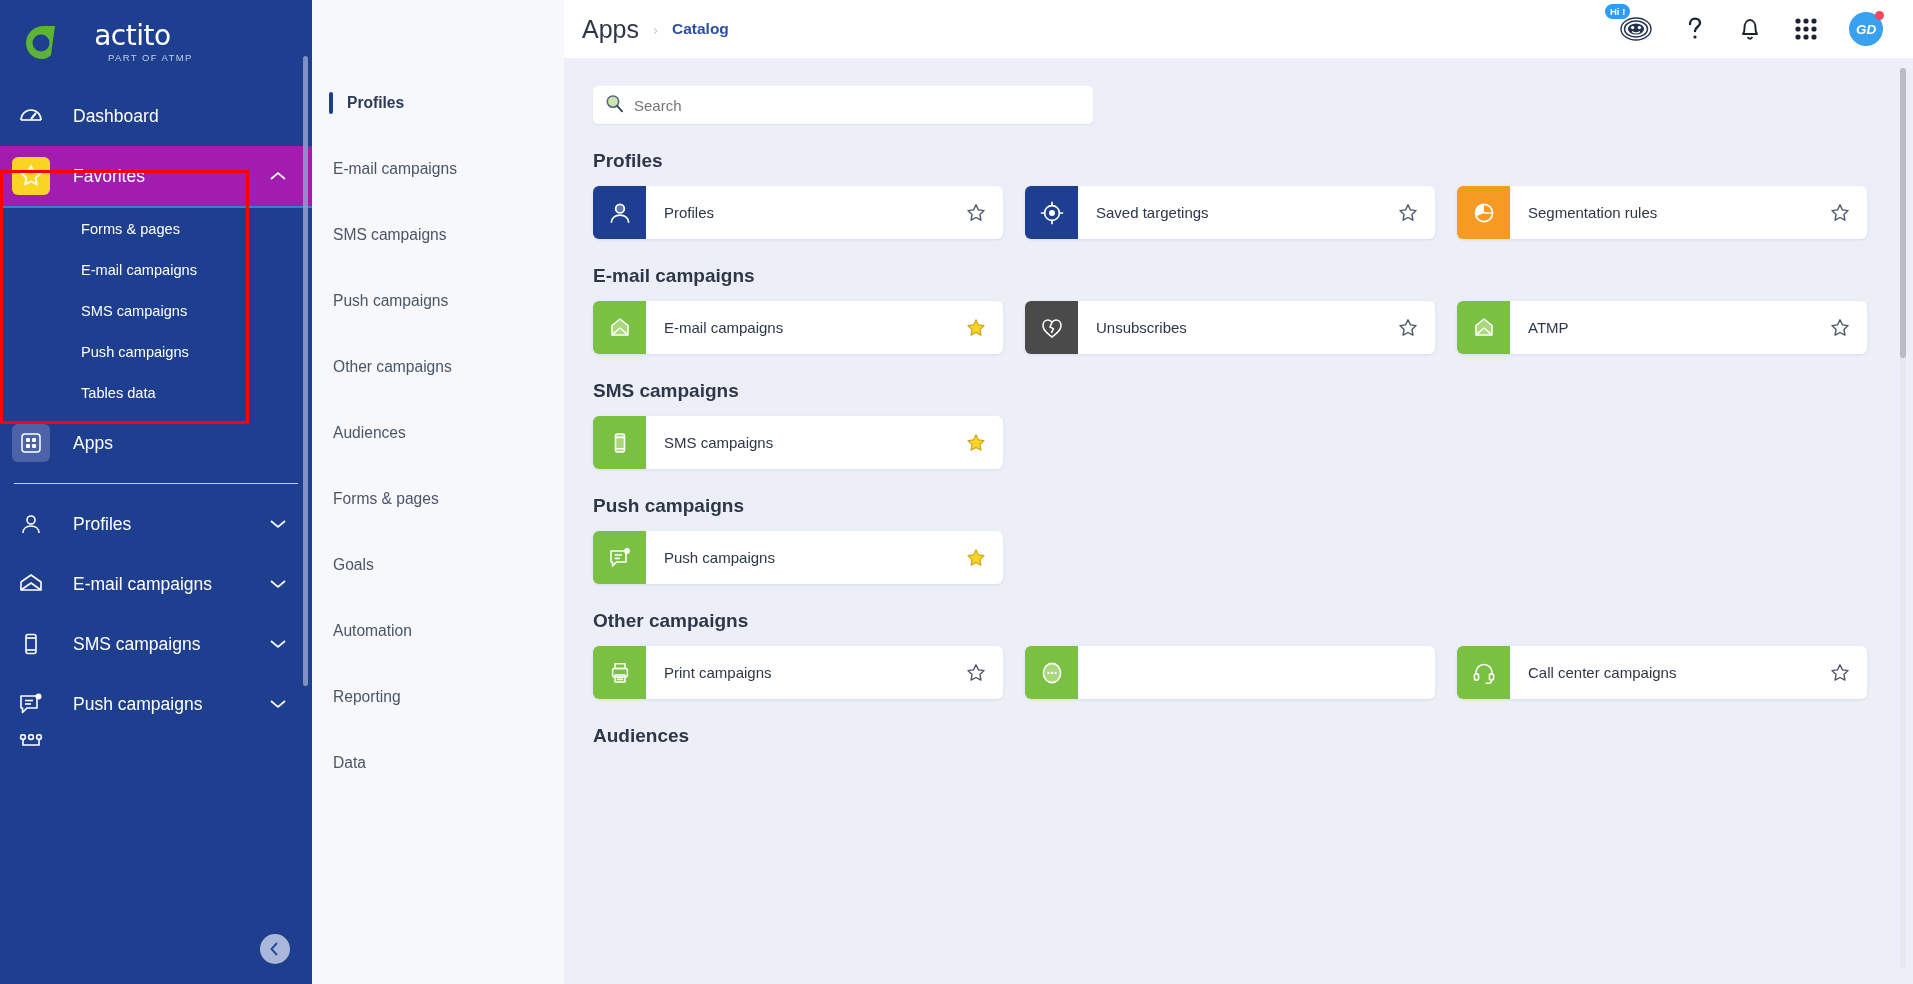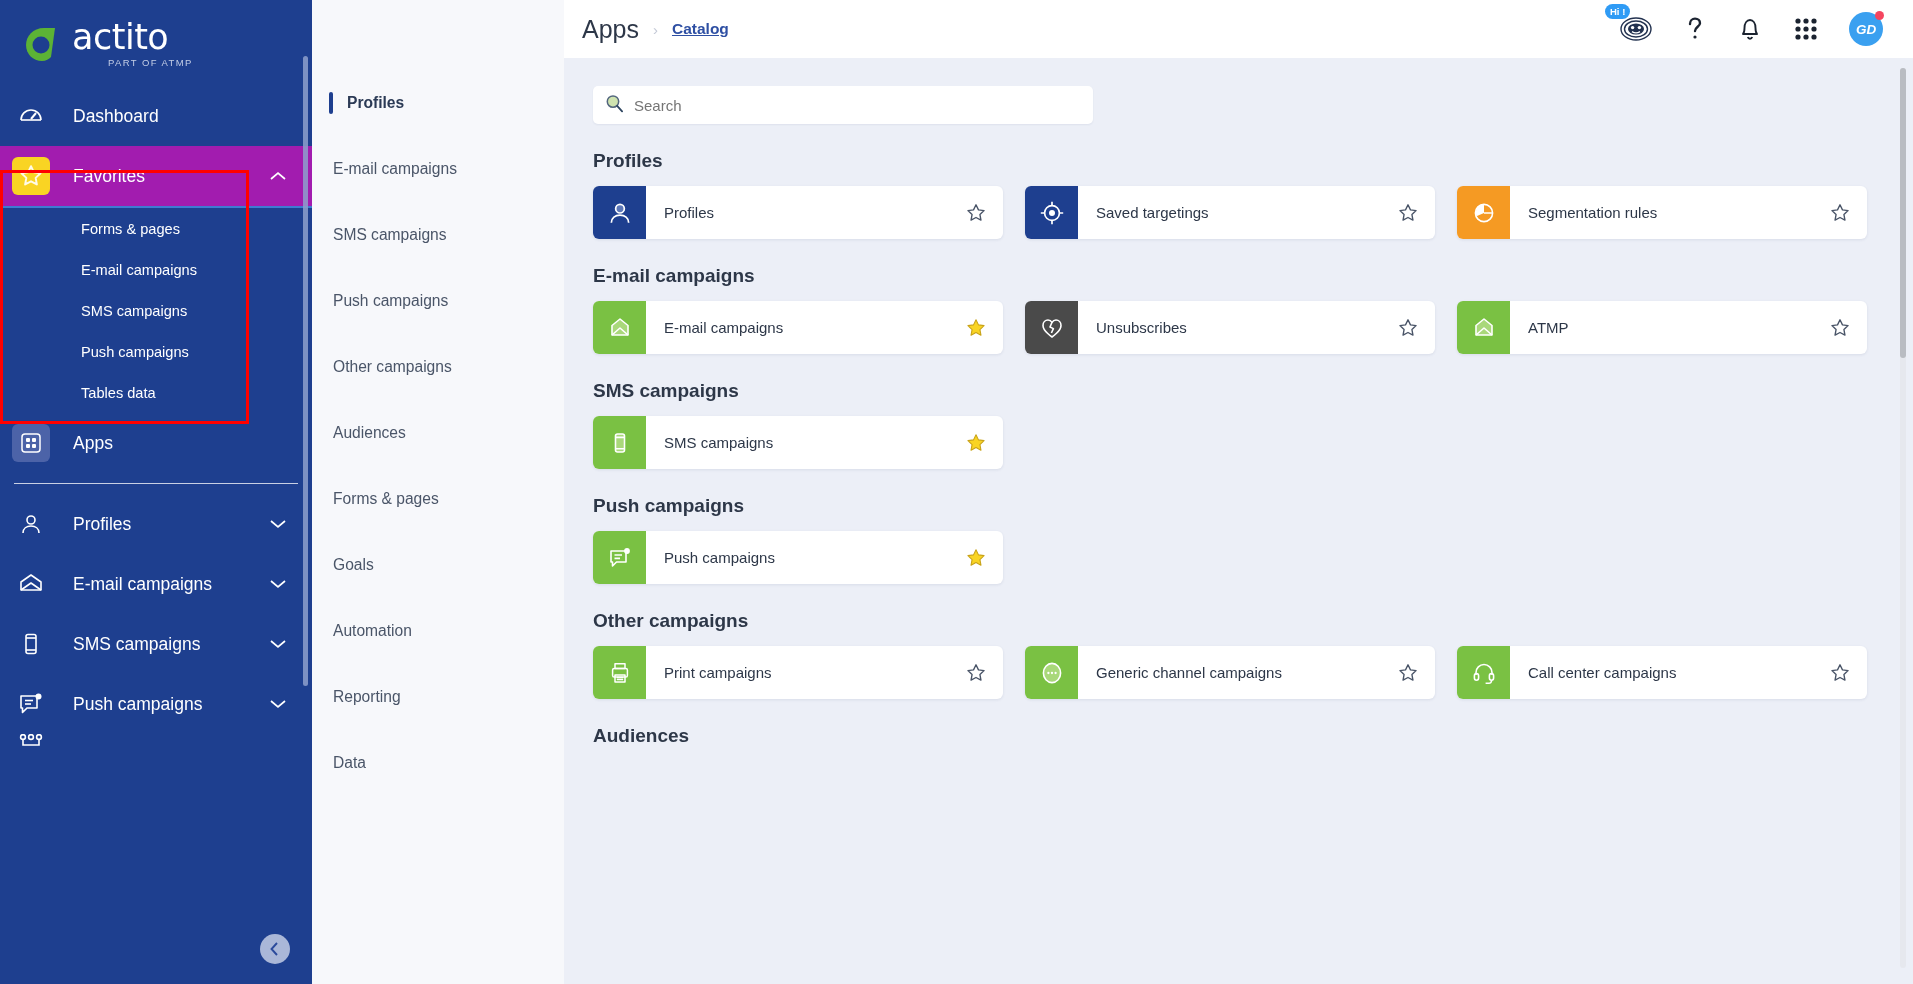--- a/index.html
+++ b/index.html
@@ -19,22 +19,22 @@
     color: #fff;
   }
   .logo-wrap {
     padding: 20px 0 0 22px; height: 86px;
     display: flex; align-items: flex-start;
   }
   .logo-row { display: flex; align-items: center; gap: 6px; }
   .logo-mark { width: 44px; height: 44px; }
   .logo-text { display:flex; flex-direction: column; line-height: 1;}
   .logo-word {
-    font-size: 35px; letter-spacing: -0.5px; font-weight: 400;
-    color: #fff; font-family: "DejaVu Sans", sans-serif;
+    font-size: 28px; letter-spacing: -0.5px; font-weight: 400;
+    color: #fff; font-family: "DejaVu Sans", sans-serif; text-align: center;
   }
   .logo-sub {
     font-size: 9.5px; letter-spacing: 1.4px; color: #c3cde6;
     margin-top: 3px; margin-left: 36px; white-space: nowrap;
   }
 
   .nav-item {
     display: flex; align-items: center;
     height: 60px; padding-left: 12px; position: relative;
     cursor: pointer;
@@ -108,21 +108,21 @@
     flex: 1; height: 984px; background: #eceff7;
     position: relative; overflow: hidden;
   }
   .topbar {
     height: 58px; background: #fff; display: flex; align-items: center;
     padding: 0 22px 0 0; position: relative;
   }
   .breadcrumb { display: flex; align-items: center; padding-left: 18px; gap: 14px; }
   .bc-title { font-size: 25px; color: #2d3748; font-weight: 400; }
   .bc-sep { color: #c3c9d6; font-size: 15px; }
-  .bc-link { font-size: 15.5px; color: #2e4fa3; font-weight: 600; cursor: pointer; text-decoration: underline; }
+  .bc-link { font-size: 15.5px; color: #2e4fa3; font-weight: 600; cursor: pointer; }
   .top-icons { margin-left: auto; display: flex; align-items: center; gap: 30px; padding-right: 8px; }
   .t-icon { position: relative; cursor: pointer; display:flex; align-items:center; justify-content:center; }
   .hi-badge {
     position: absolute; left: -14px; top: -10px;
     background: #2f9bf5; color: #fff; font-size: 9.5px;
     padding: 2px 5px; border-radius: 9px; font-weight: 700; white-space: nowrap;
   }
   .avatar {
     width: 34px; height: 34px; border-radius: 50%;
     background: #3aa0f0; color: #fff; font-size: 13.5px; font-weight: 600;
@@ -635,28 +635,20 @@
 
           <div class="card">
             <div class="card-icon" style="background:#7ac143">
               <svg width="28" height="28" viewBox="0 0 28 28" fill="none" stroke="#fff" stroke-width="1.6">
                 <ellipse cx="14" cy="14" rx="8.6" ry="9.6" fill="#a9d87a" stroke="#fff"></ellipse>
                 <circle cx="10.4" cy="14" r="1.15" fill="#fff" stroke="none"></circle>
                 <circle cx="14" cy="14" r="1.15" fill="#fff" stroke="none"></circle>
                 <circle cx="17.6" cy="14" r="1.15" fill="#fff" stroke="none"></circle>
               </svg>
             </div>
-            <div class="card-body">
-              <span class="card-label">Generic channel campaigns</span>
-              <span class="star-btn">
-                <svg width="22" height="22" viewBox="0 0 24 24" fill="none" stroke="#4a5568" stroke-width="1.5" stroke-linejoin="round">
-                  <path d="M12 3 l2.7 5.6 6.1.8 -4.5 4.3 1.1 6.1 -5.4 -2.9 -5.4 2.9 1.1 -6.1 -4.5 -4.3 6.1 -.8Z"></path>
-                </svg>
-              </span>
-            </div>
           </div>
 
           <div class="card">
             <div class="card-icon" style="background:#7ac143">
               <svg width="26" height="26" viewBox="0 0 26 26" fill="none" stroke="#fff" stroke-width="1.6" stroke-linejoin="round">
                 <path d="M5 15 V12.5 A8 8 0 0 1 21 12.5 V15"></path>
                 <rect x="3.4" y="13.6" width="4.2" height="6.6" rx="2.1"></rect>
                 <rect x="18.4" y="13.6" width="4.2" height="6.6" rx="2.1"></rect>
                 <path d="M20.5 20.2 V21 A2.6 2.6 0 0 1 17.9 23.2 H14.6"></path>
               </svg>

